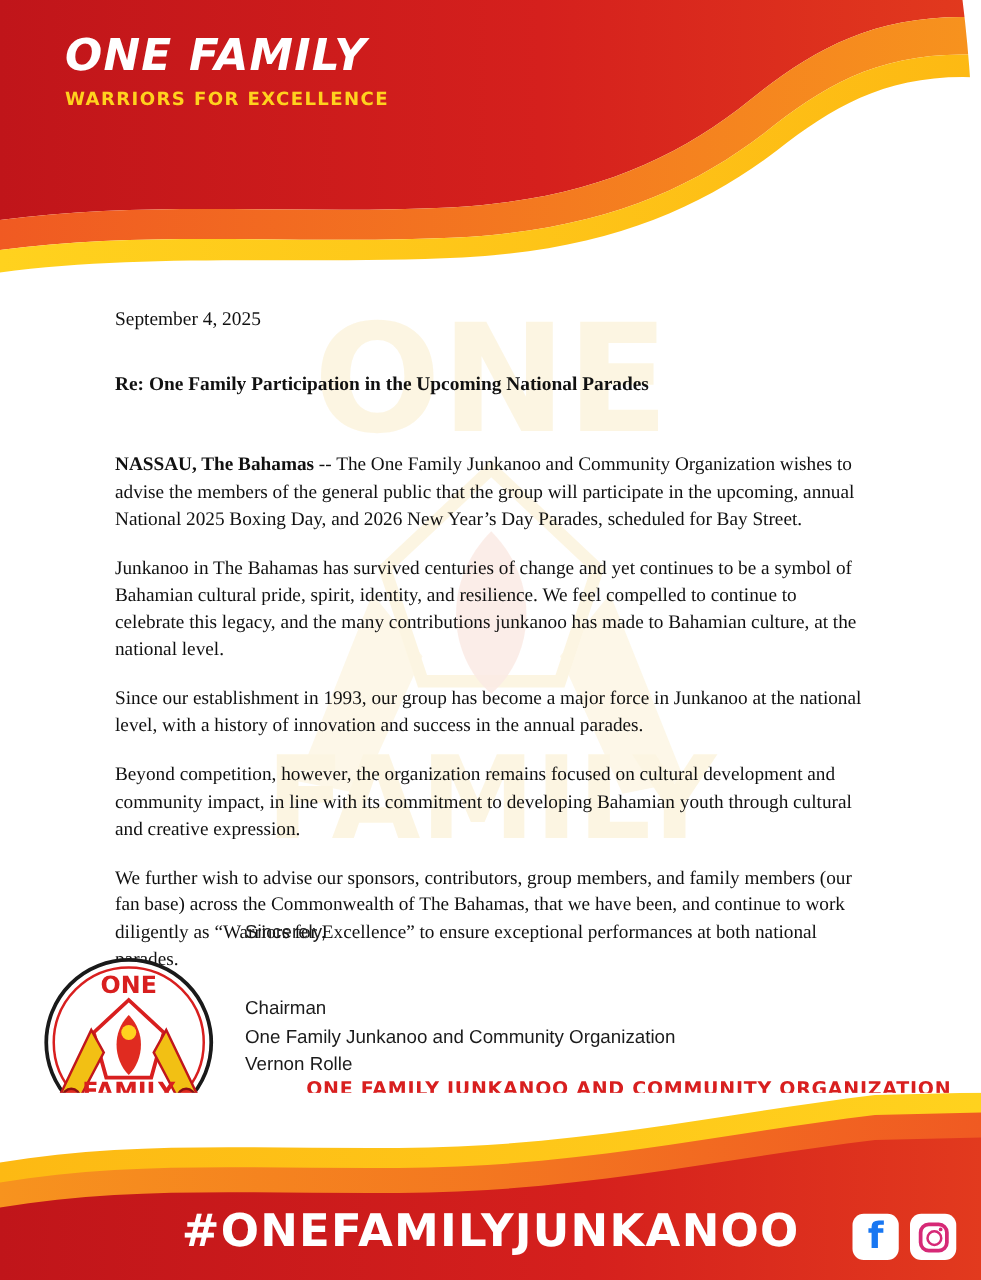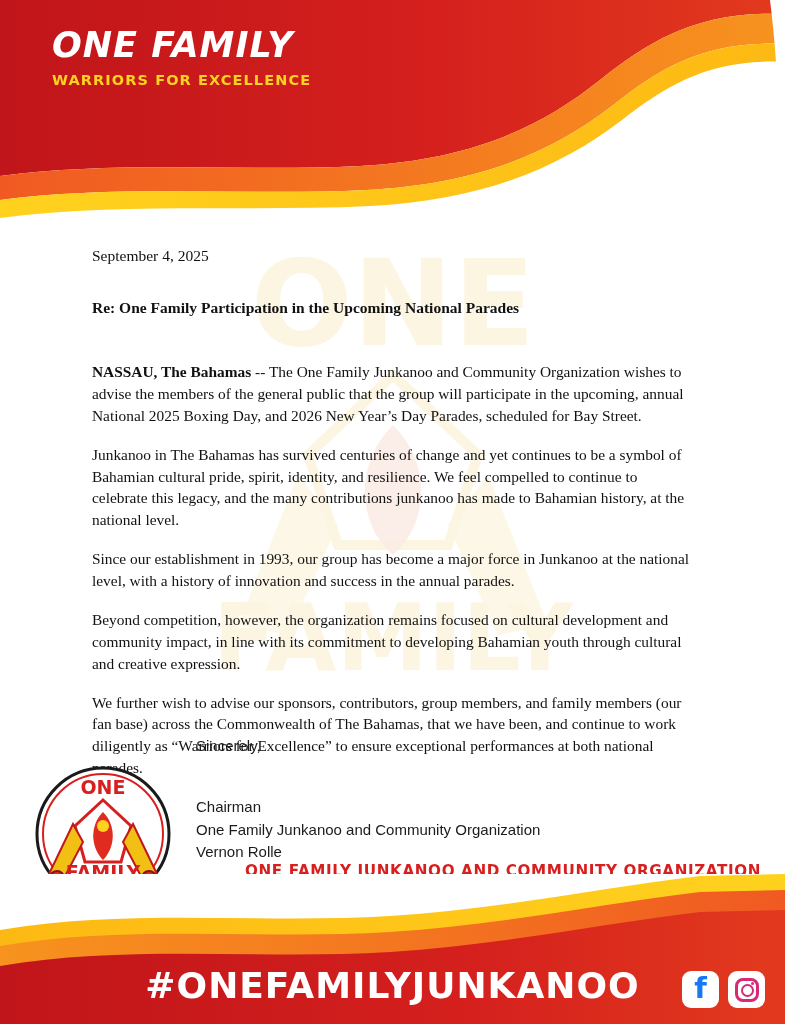--- a/index.html
+++ b/index.html
@@ -284,21 +284,21 @@
   </svg>
 
   <div class="letter">
     <div class="release-date">September 4, 2025</div>
     <div class="subject">Re: One Family Participation in the Upcoming National Parades</div>
 
     <p class="body-para first">
       <b>NASSAU, The Bahamas</b>
       <span>-- The One Family Junkanoo and Community Organization wishes to advise the members of the general public that the group will participate in the upcoming, annual National 2025 Boxing Day, and 2026 New Year’s Day Parades, scheduled for Bay Street.</span>
     </p>
-    <p class="body-para">Junkanoo in The Bahamas has survived centuries of change and yet continues to be a symbol of Bahamian cultural pride, spirit, identity, and resilience. We feel compelled to continue to celebrate this legacy, and the many contributions junkanoo has made to Bahamian history, at the national level.</p>
+    <p class="body-para">Junkanoo in The Bahamas has survived centuries of change and yet continues to be a symbol of Bahamian cultural pride, spirit, identity, and resilience. We feel compelled to continue to celebrate this legacy, and the many contributions junkanoo has made to Bahamian culture, at the national level.</p>
     <p class="body-para">Since our establishment in 1993, our group has become a major force in Junkanoo at the national level, with a history of innovation and success in the annual parades.</p>
     <p class="body-para">Beyond competition, however, the organization remains focused on cultural development and community impact, in line with its commitment to developing Bahamian youth through cultural and creative expression.</p>
     <p class="body-para">We further wish to advise our sponsors, contributors, group members, and family members (our fan base) across the Commonwealth of The Bahamas, that we have been, and continue to work diligently as “Warriors for Excellence” to ensure exceptional performances at both national parades.</p>
   </div>
 
   <div class="signature">
     <div class="sig-closing">Sincerely,</div>
     <div>Chairman</div>
     <div>One Family Junkanoo and Community Organization</div>
     <div>Vernon Rolle</div>

